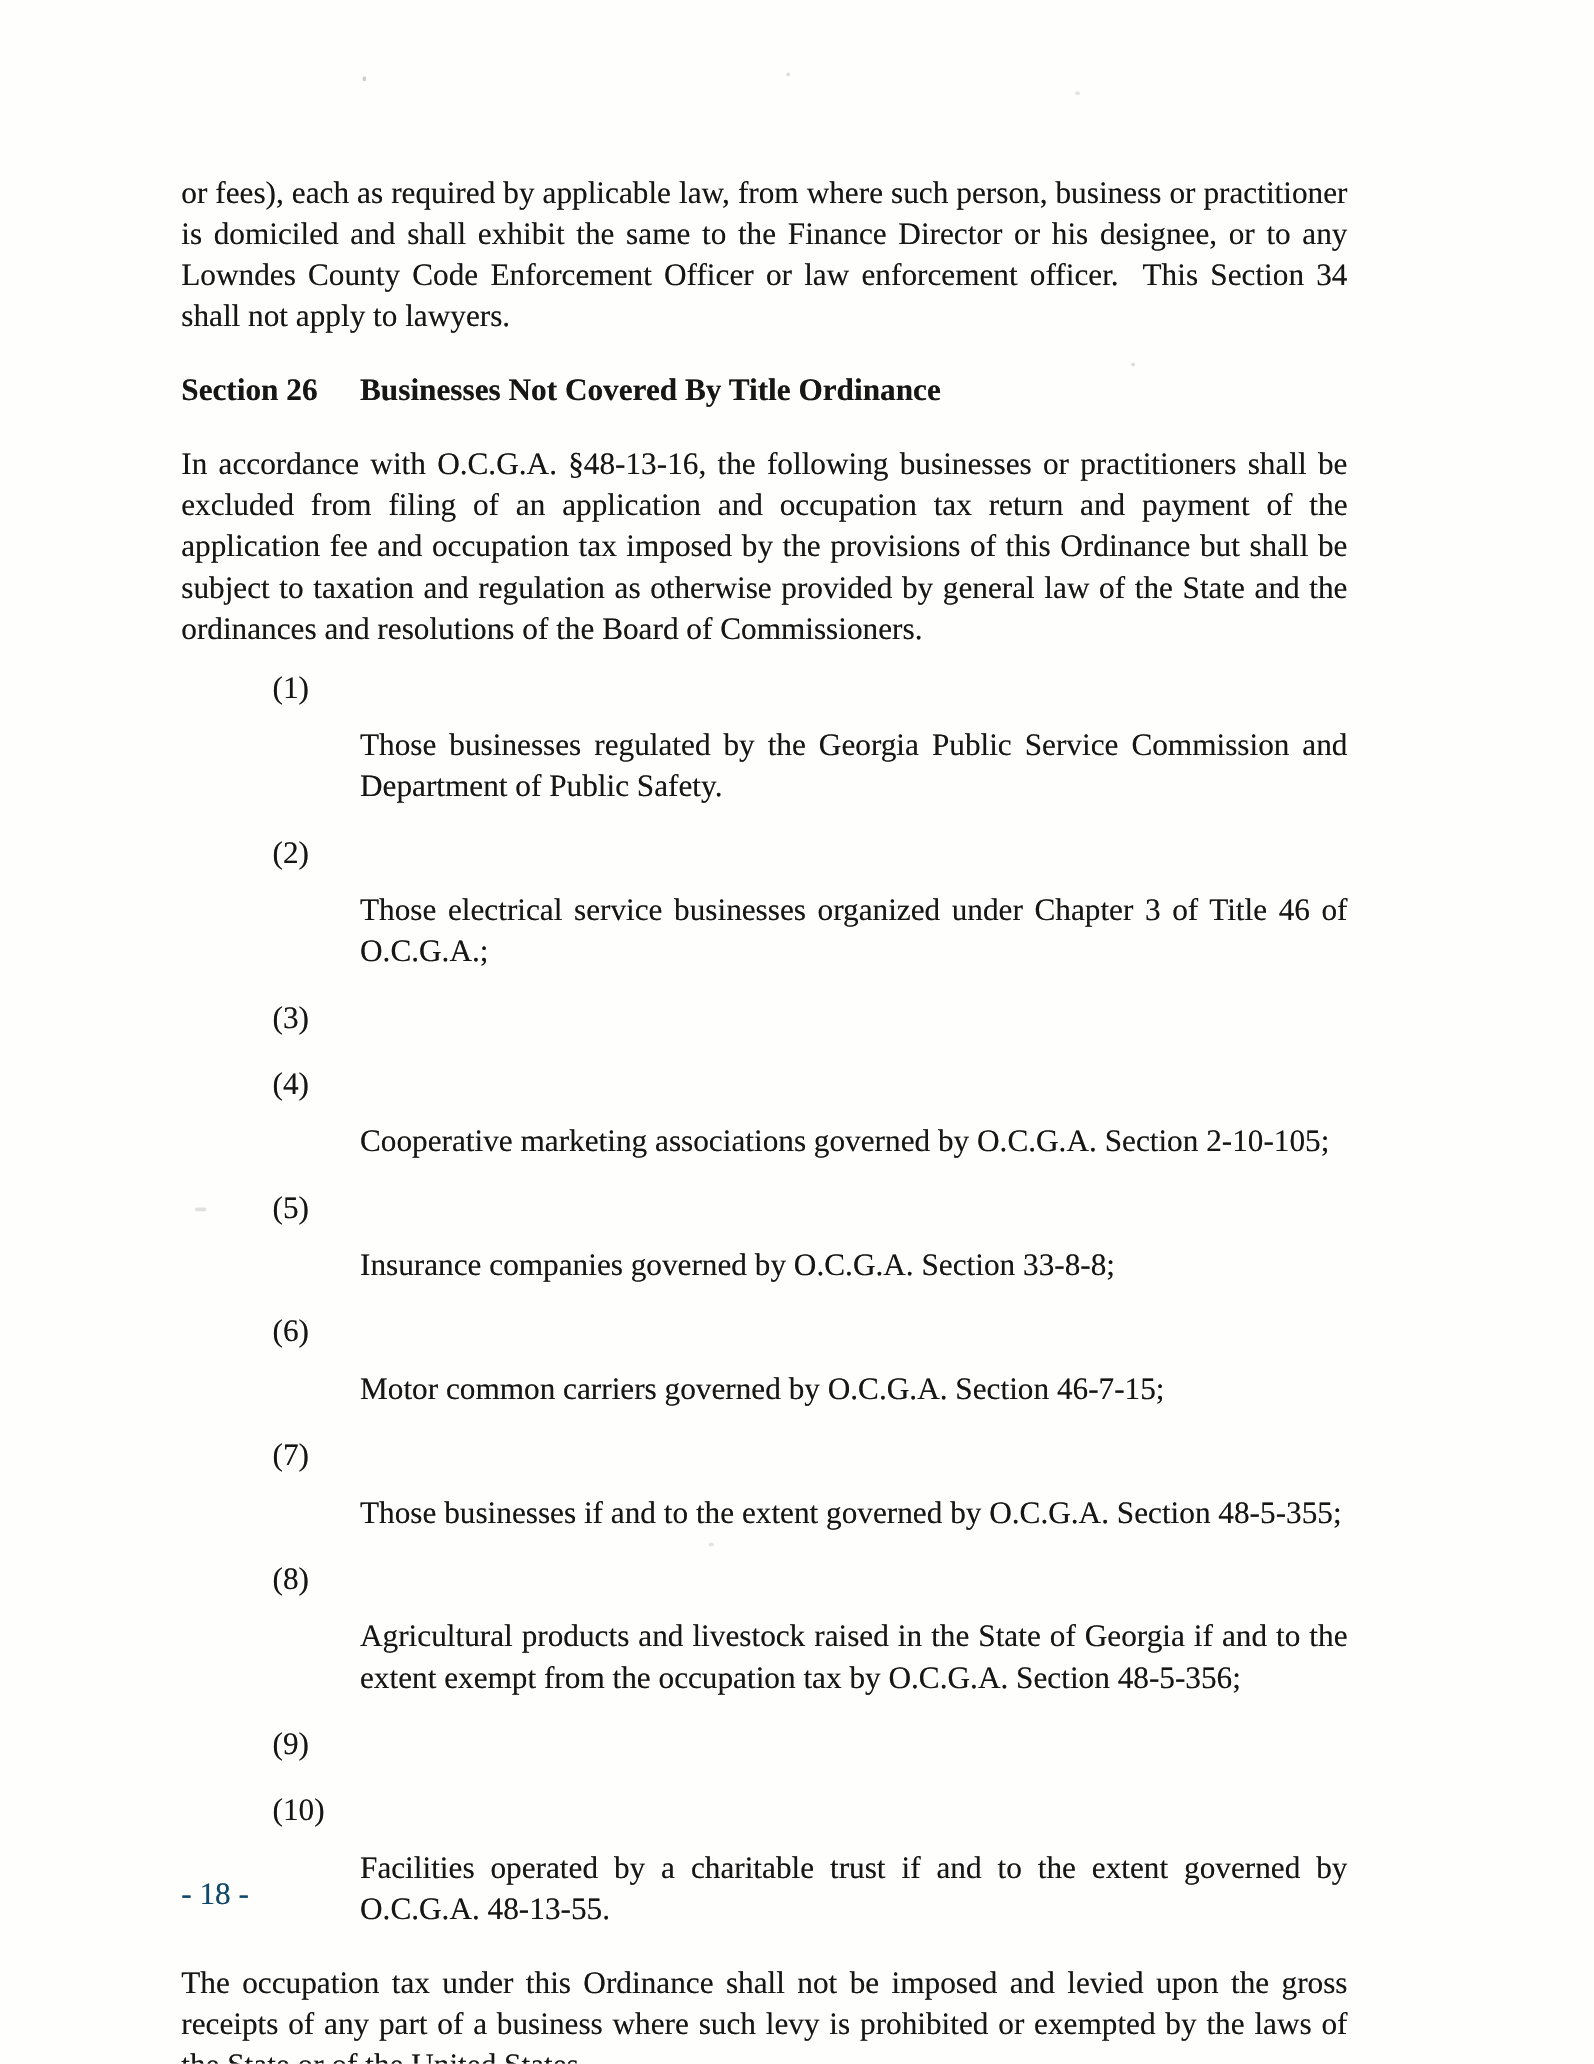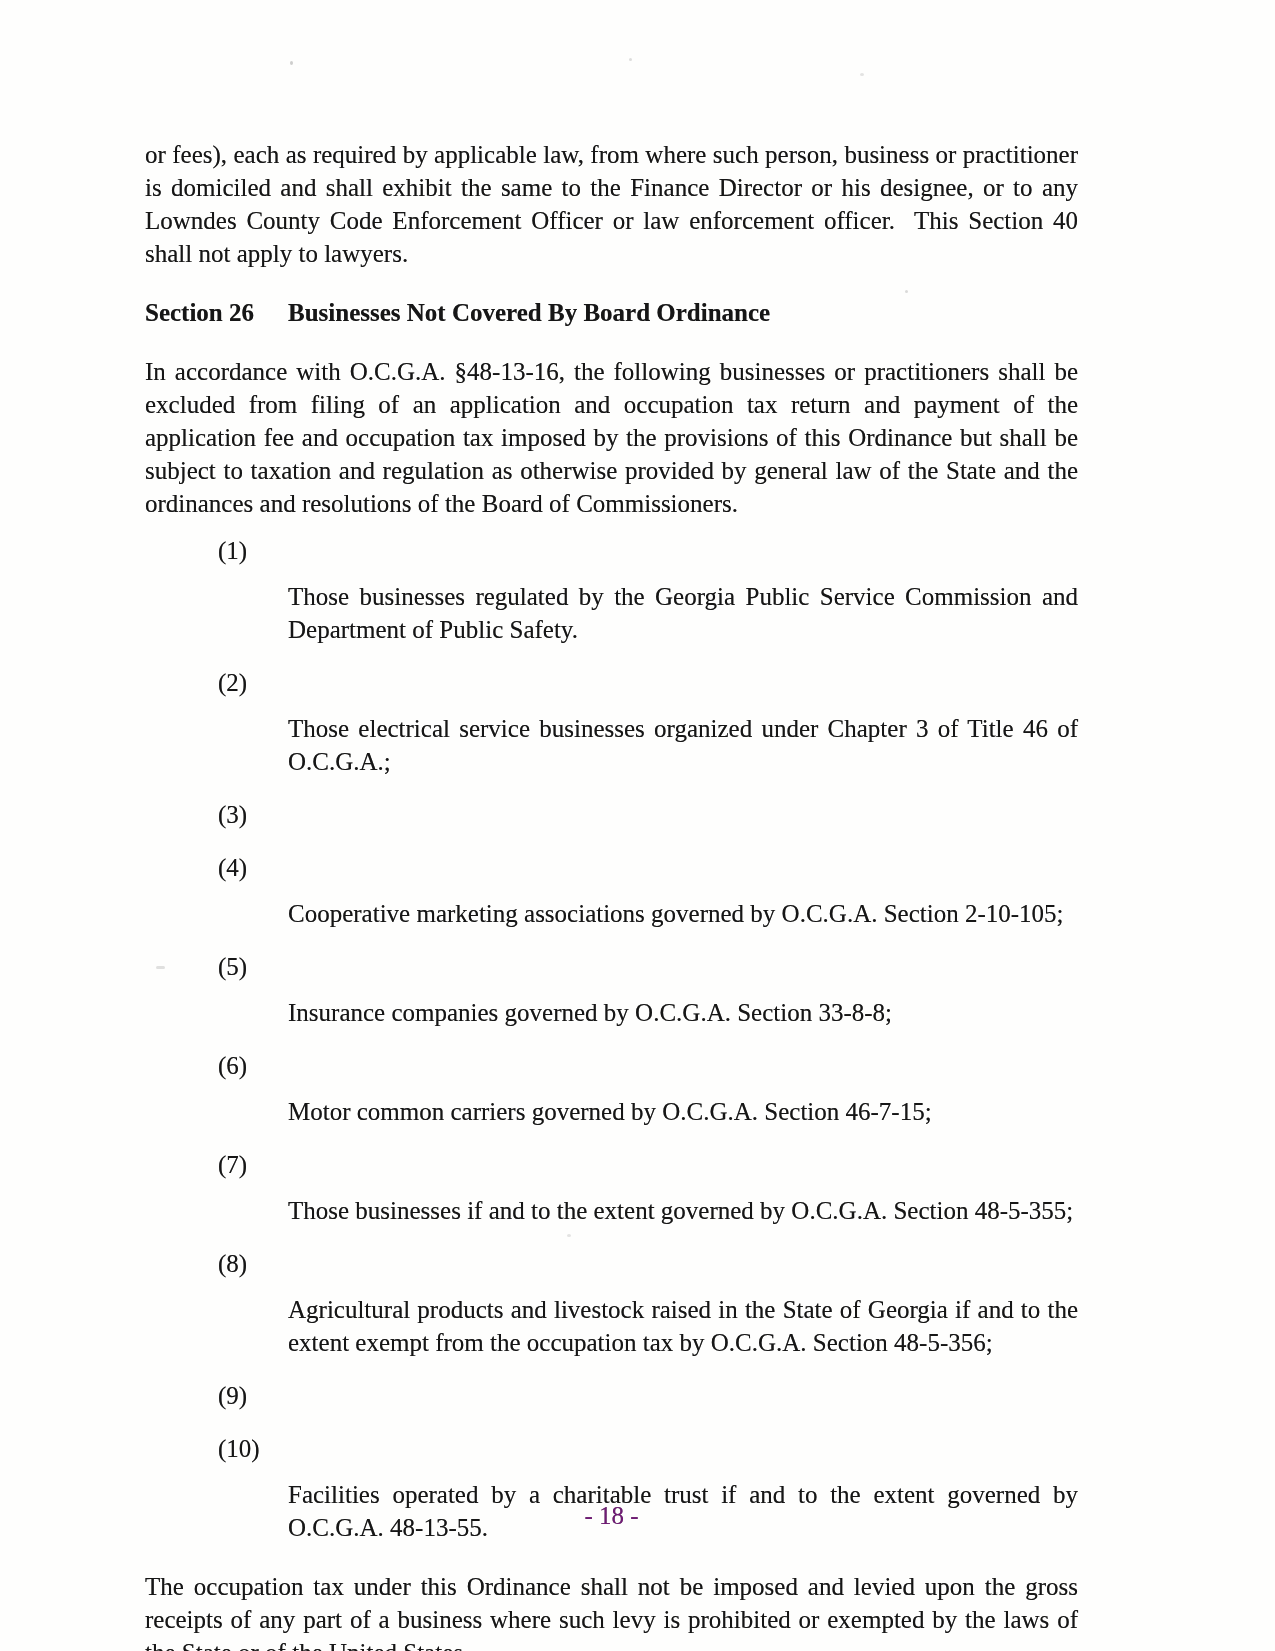--- a/index.html
+++ b/index.html
@@ -59,23 +59,23 @@
   }
   .item-text {
     text-align: justify;
     margin-top: 46px;
   }
   .page-number {
     position: absolute;
     left: 145px;
     width: 933px;
     top: 1502px;
-    text-align: center;
+    text-align: left;
     font-size: 25px;
-    color: #701a75;
+    color: #0c4a6e;
     text-shadow: 0 0 0.5px rgba(20,20,20,0.55);
   }
   .speck {
     position: absolute;
     background: rgba(40,40,40,0.28);
     border-radius: 50%;
   }
   .s1 { left: 290px; top: 61px;  width: 3px; height: 4px; opacity: .8; }
   .s2 { left: 629px; top: 58px;  width: 3px; height: 3px; opacity: .55; }
   .s3 { left: 860px; top: 73px;  width: 4px; height: 3px; opacity: .45; }
@@ -92,25 +92,25 @@
   <span class="speck s1"></span>
   <span class="speck s2"></span>
   <span class="speck s3"></span>
   <span class="speck s4"></span>
   <span class="speck s5"></span>
   <span class="speck s6"></span>
   <span class="speck s7"></span>
 
   <div class="content">
 
-    <p class="para para-top">or fees), each as required by applicable law, from where such person, business or practitioner is domiciled and shall exhibit the same to the Finance Director or his designee, or to any Lowndes County Code Enforcement Officer or law enforcement officer.  This Section 40 shall not apply to lawyers.</p>
+    <p class="para para-top">or fees), each as required by applicable law, from where such person, business or practitioner is domiciled and shall exhibit the same to the Finance Director or his designee, or to any Lowndes County Code Enforcement Officer or law enforcement officer.  This Section 34 shall not apply to lawyers.</p>
 
     <div class="sec-head sec-head-26">
       <span class="sec-num">Section 26</span>
-      <span class="sec-title">Businesses Not Covered By Board Ordinance</span>
+      <span class="sec-title">Businesses Not Covered By Title Ordinance</span>
     </div>
 
     <p class="para intro">In accordance with O.C.G.A. §48-13-16, the following businesses or practitioners shall be excluded from filing of an application and occupation tax return and payment of the application fee and occupation tax imposed by the provisions of this Ordinance but shall be subject to taxation and regulation as otherwise provided by general law of the State and the ordinances and resolutions of the Board of Commissioners.</p>
 
     <div class="items">
 
       <div class="item">
         <span class="item-num">(1)</span>
         <span class="item-text">Those businesses regulated by the Georgia Public Service Commission and Department of Public Safety.</span>
       </div>

